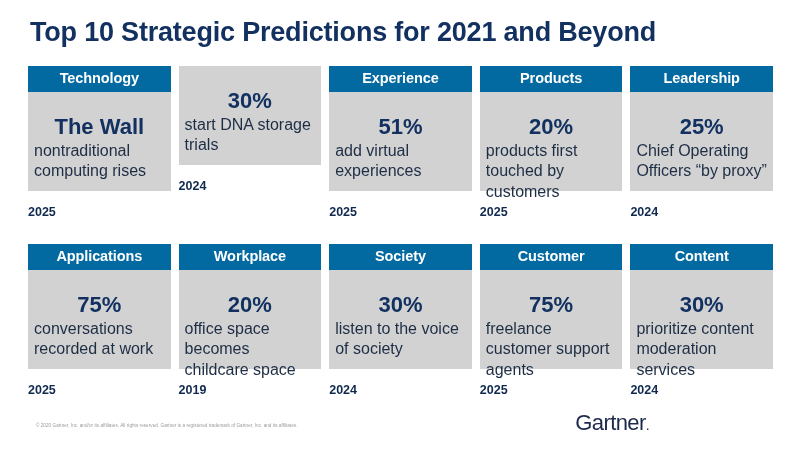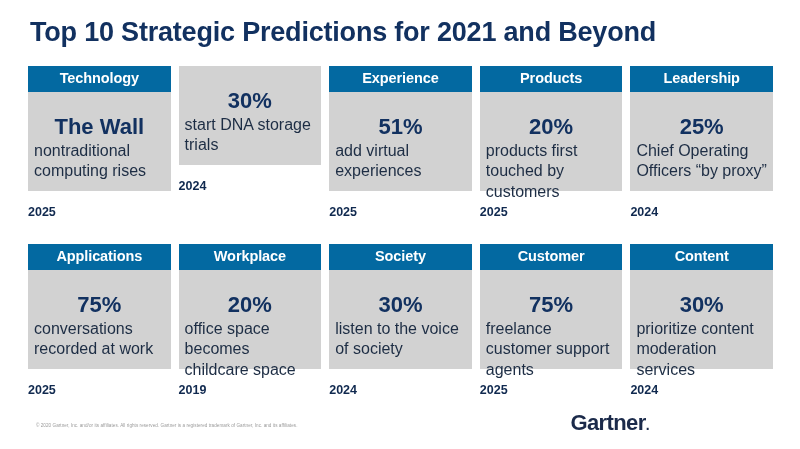--- a/index.html
+++ b/index.html
@@ -96,21 +96,21 @@
     font-size: 4.6px;
     color: #9b9b9b;
     letter-spacing: 0.05px;
     white-space: nowrap;
   }
   .footer-logo {
     position: absolute;
     right: 27px;
     top: 410px;
     font-size: 22px;
-    font-weight: bold;
+    font-weight: normal;
     color: #1b2a4a;
     letter-spacing: -0.6px;
   }
   .footer-logo .logo-dot {
     font-size: 14px;
   }
 </style>
 </head>
 <body>
 

